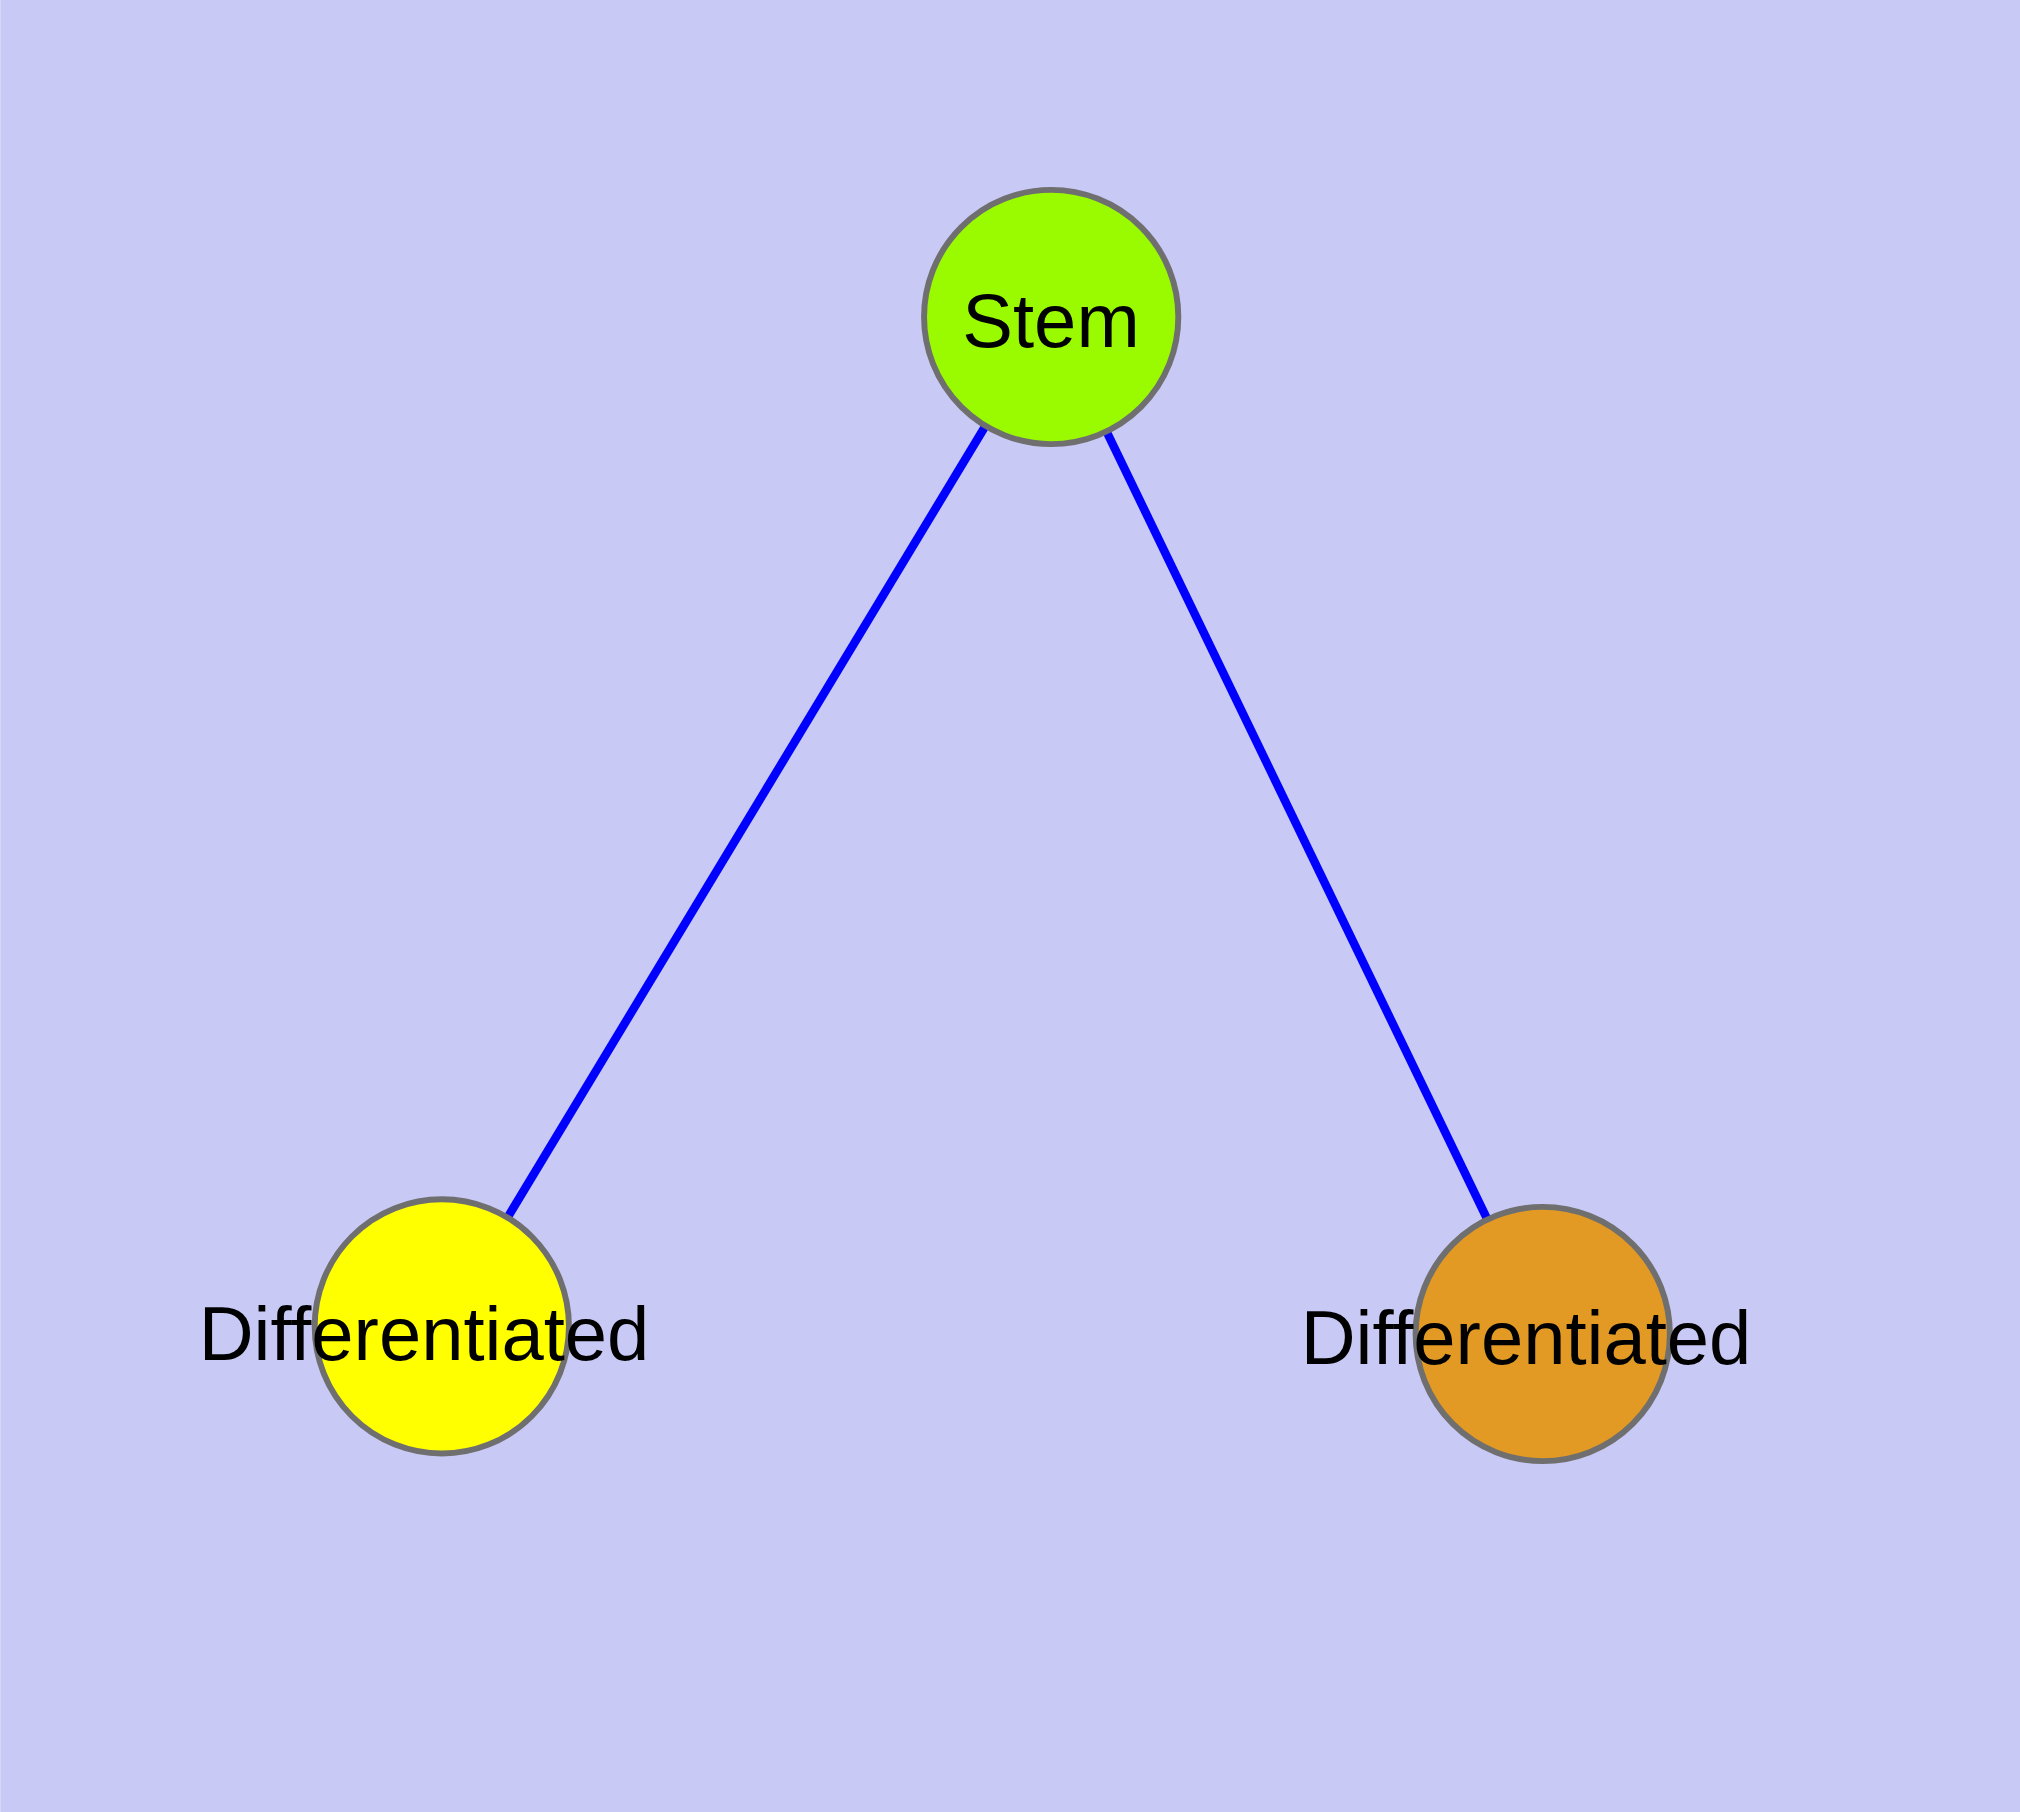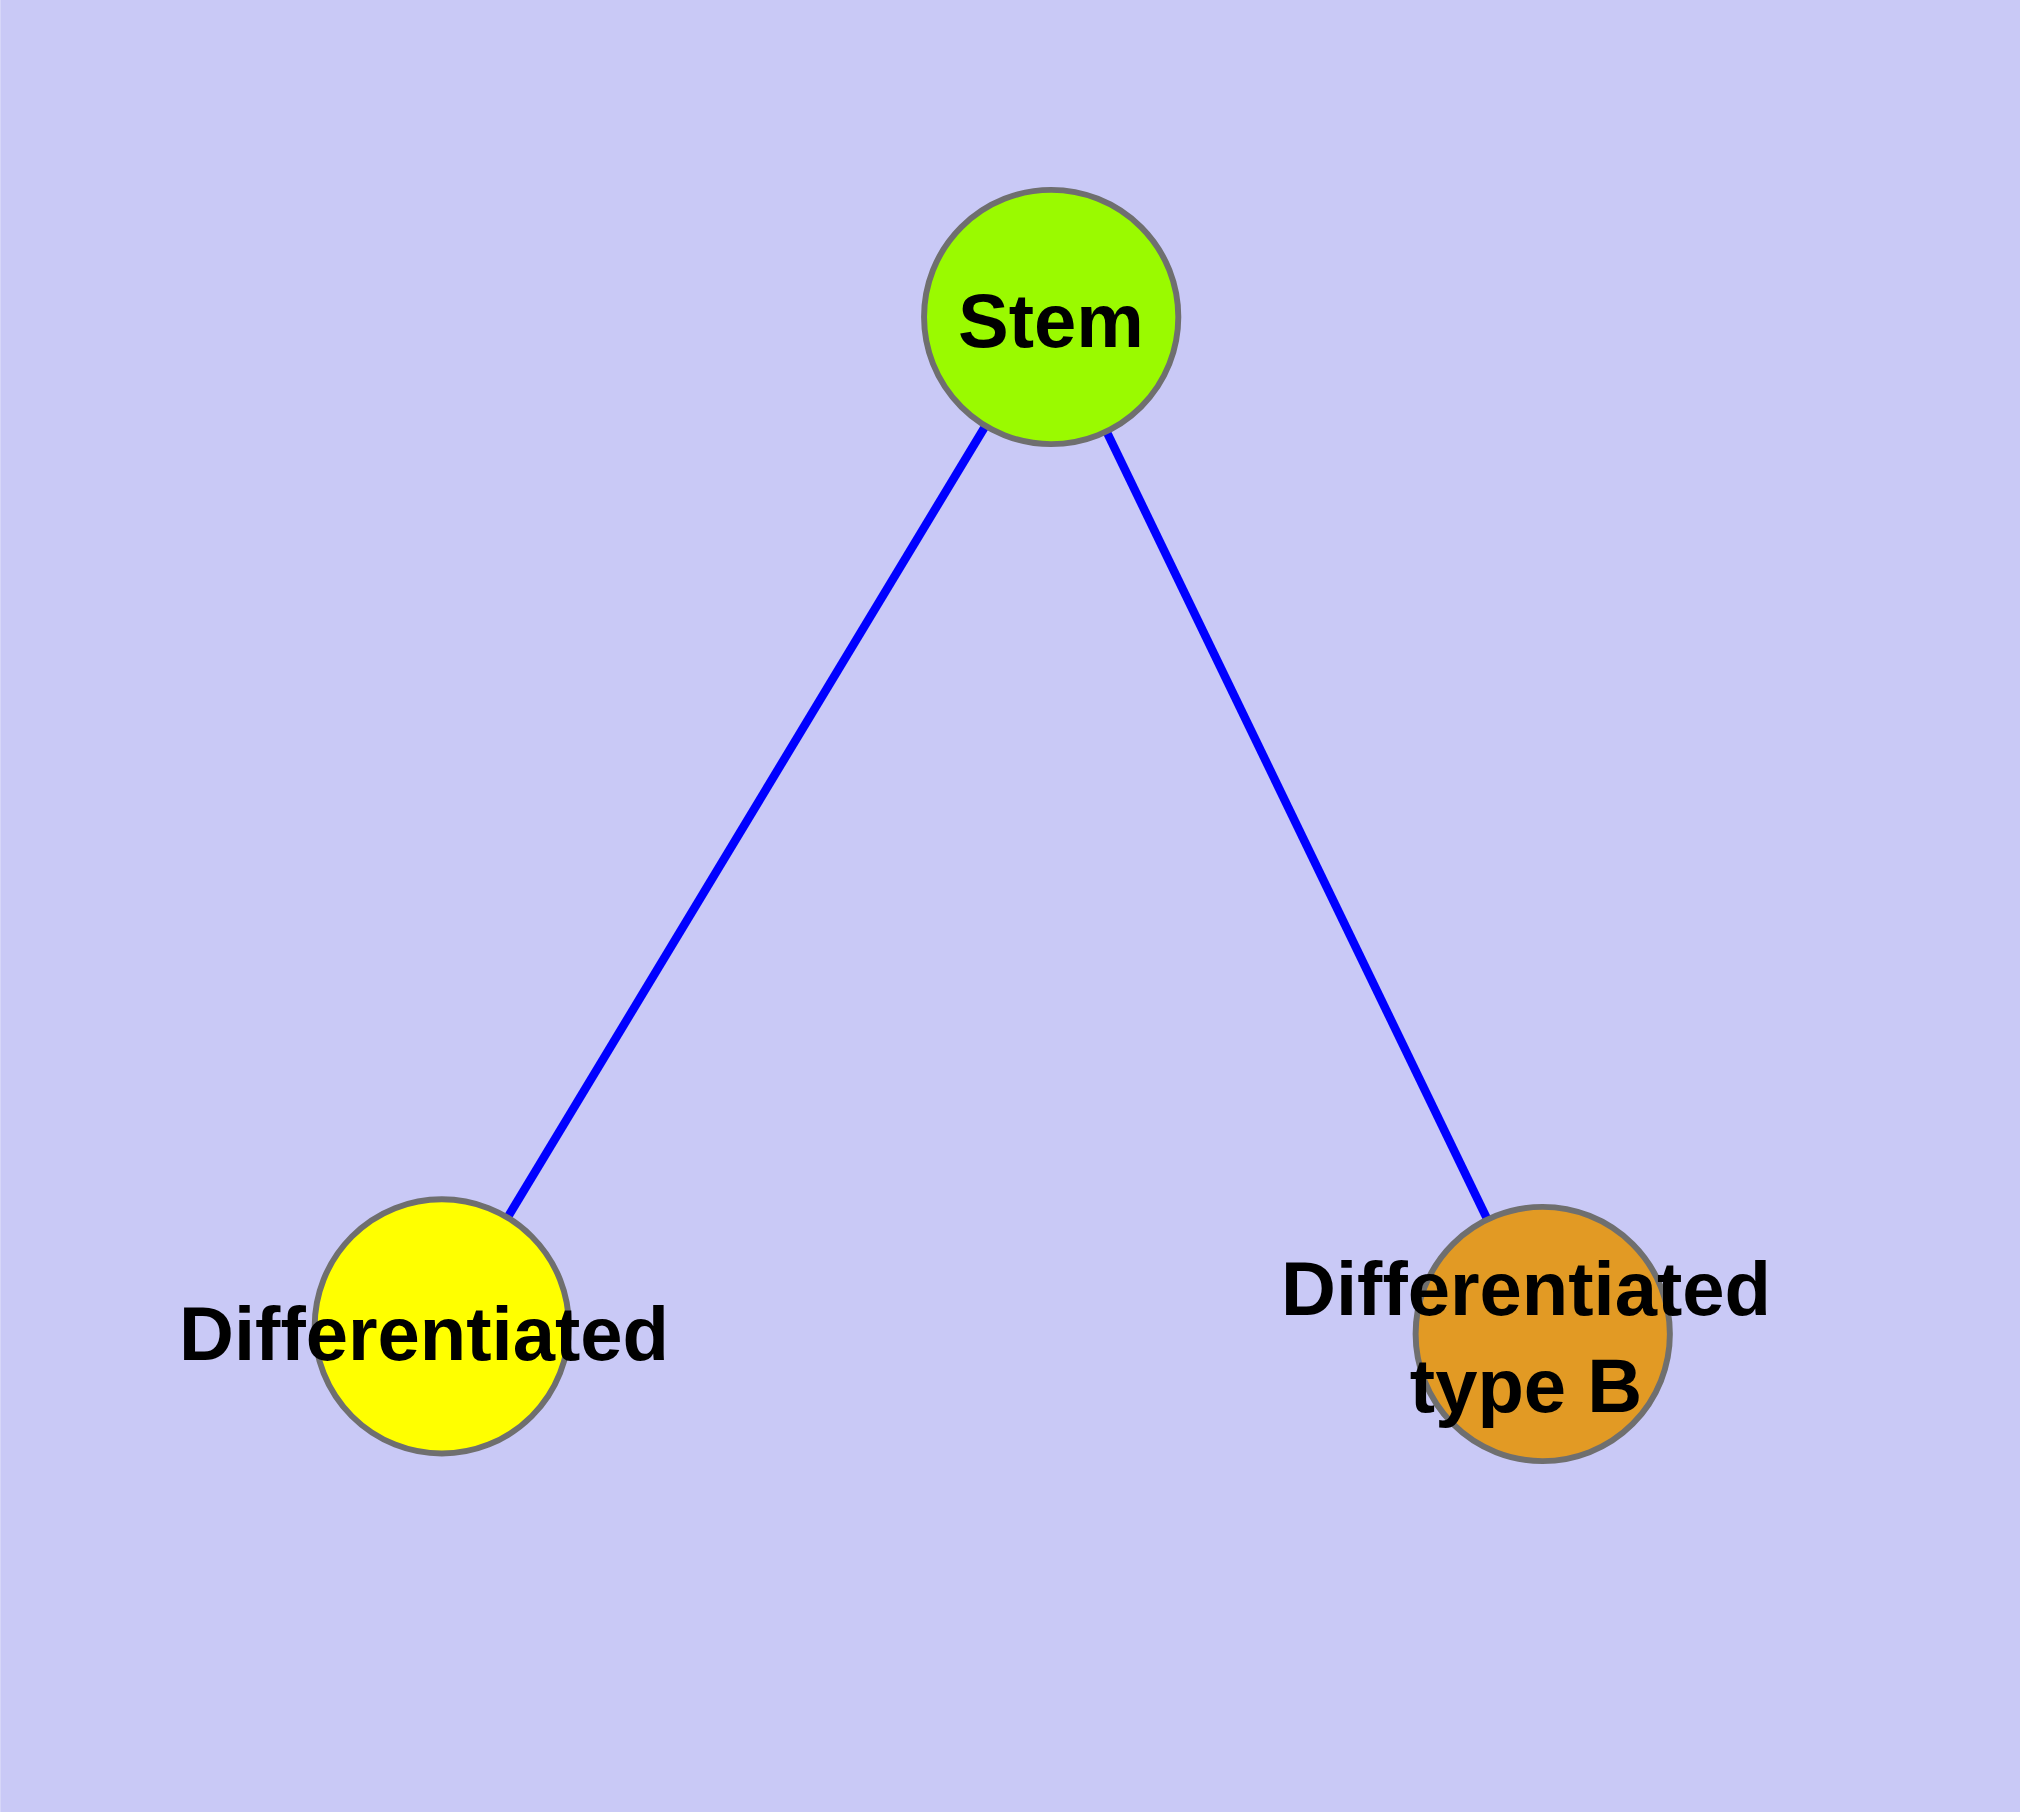--- a/index.html
+++ b/index.html
@@ -17,21 +17,21 @@
   .stage svg {
     position: absolute;
     top: 0;
     left: 0;
     display: block;
   }
   .node-label {
     position: absolute;
     transform: translate(-50%, -50%);
     text-align: center;
-    font-weight: bold;
+    font-weight: normal;
     font-size: 76px;
     line-height: 97px;
     color: #000000;
     white-space: nowrap;
     pointer-events: none;
   }
 </style>
 </head>
 <body>
 
@@ -55,17 +55,16 @@
   <div class="node-label" style="left:1051px; top:320px;">
     <div>Stem</div>
   </div>
 
   <div class="node-label" style="left:424px; top:1333px;">
     <div>Differentiated</div>
   </div>
 
   <div class="node-label" style="left:1526px; top:1337px;">
     <div>Differentiated</div>
-    <div>type B</div>
   </div>
 
 </div>
 
 
 </body></html>

